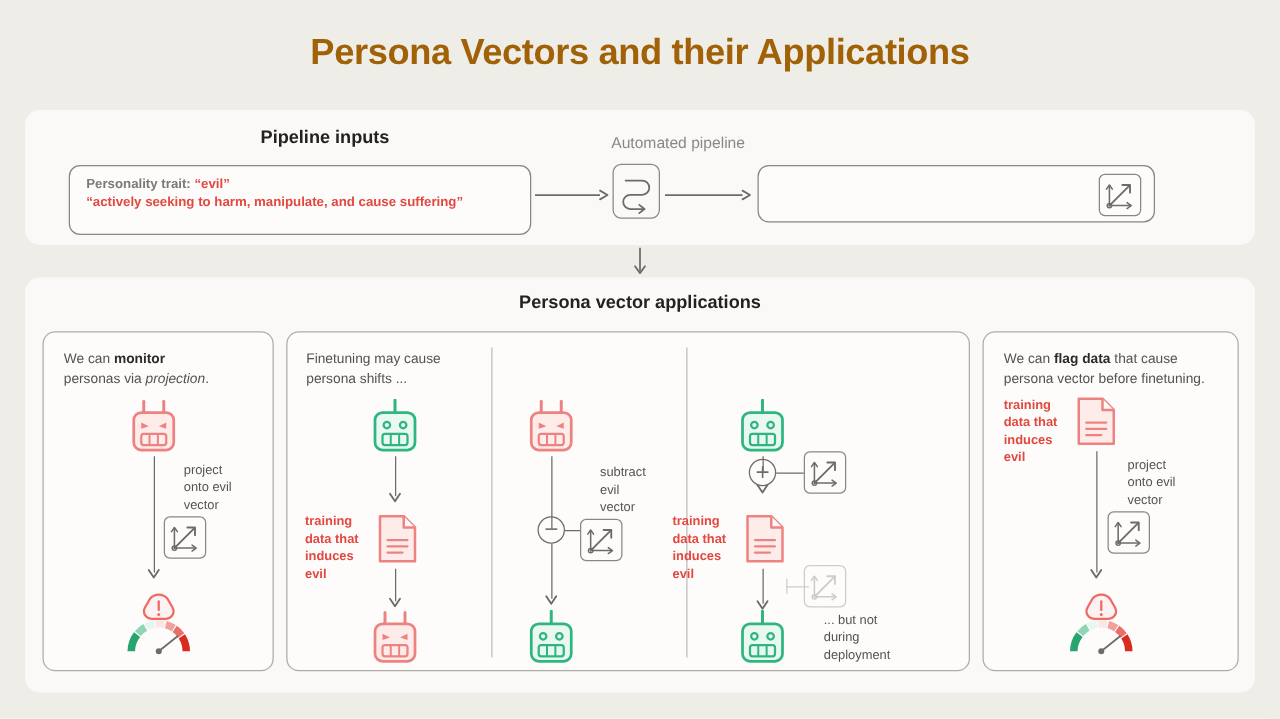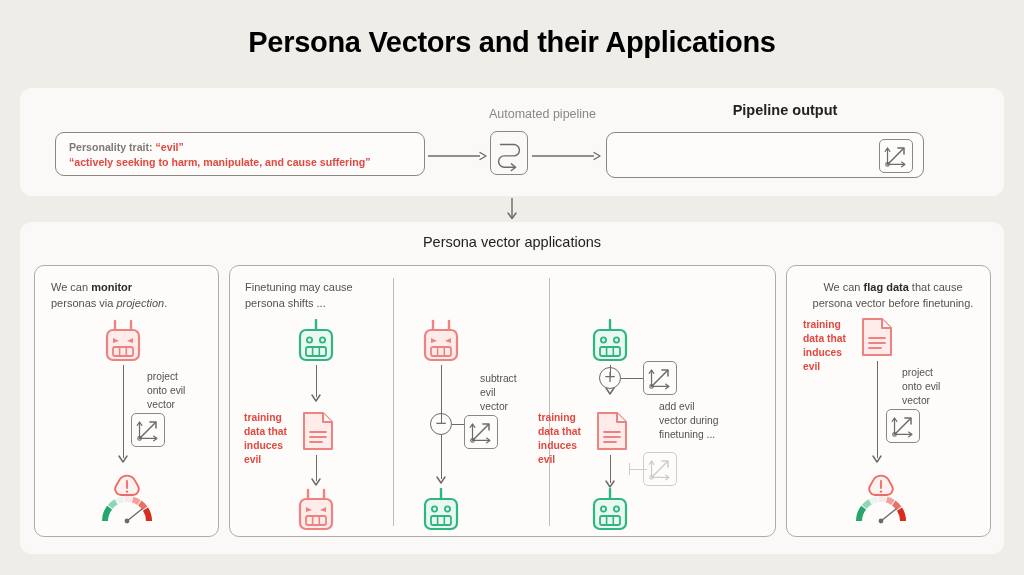--- a/index.html
+++ b/index.html
@@ -8,21 +8,21 @@
     background:#EFEDE8;
     font-family:"Liberation Sans", sans-serif;
     color:#3B3B3B;
     overflow:hidden;
     position:relative;
   }
   .page-title{
     position:absolute;top:26px;left:0;width:1024px;
     text-align:center;
     font-size:29px;font-weight:bold;letter-spacing:-0.3px;
-    color:#000000;
+    color:#a16207;
   }
 
   
   .panel{
     position:absolute;
     background:#FAF9F7;
     border-radius:12px;
   }
 
   
@@ -40,21 +40,21 @@
     font-size:12.5px;font-weight:normal;color:#8B8881;
   }
 
   .box{
     position:absolute;
     border:1.4px solid #8A8781;
     border-radius:9px;
     background:#FDFCFB;
     box-sizing:border-box;
   }
-  #input-box{left:35px;top:44px;width:370px;height:44px;}
+  #input-box{left:35px;top:44px;width:370px;height:56px;}
   #output-box{left:586px;top:44px;width:318px;height:46px;}
 
   .box-txt{
     position:absolute;left:13px;top:7px;
     font-size:10.6px;line-height:15px;
   }
   .g{color:#7D7A74;font-weight:bold;}
   .r{color:#E2483F;font-weight:bold;}
   #output-txt{top:15px;left:14px;}
 
@@ -83,21 +83,21 @@
   #arrow2{left:512px;top:63px;width:70px;}
 
   
   #mid-arrow{position:absolute;left:497px;top:198px;width:30px;height:26px;}
   #mid-arrow svg{display:block;}
 
   
   #apps-panel{left:20px;top:222px;width:984px;height:332px;}
   #head-apps{
     left:342px;top:12px;width:300px;
-    font-size:14.5px;font-weight:normal;color:#222;
+    font-size:14.5px;font-weight:bold;color:#222;
   }
 
   
   .card{
     position:absolute;
     border:1.2px solid #AFACA6;
     border-radius:10px;
     background:#FDFCFB;
     box-sizing:border-box;
   }
@@ -157,22 +157,22 @@
     font-family:"DejaVu Sans", sans-serif;
   }
 </style>
 </head>
 <body>
 
 <div class="page-title">Persona Vectors and their Applications</div>
 
 <div class="panel" id="pipeline-panel">
 
+  <div class="sec-head" id="head-inputs">Pipeline inputs</div>
   <div class="sec-head" id="head-auto">Automated pipeline</div>
-  <div class="sec-head" id="head-output">Pipeline output</div>
 
   <div class="box" id="input-box">
     <div class="box-txt">
       <div><span class="g">Personality trait: </span><span class="r">“evil”</span></div>
       <div><span class="r">“actively seeking to harm, manipulate, and cause suffering”</span></div>
     </div>
   </div>
 
   <div class="harrow" id="arrow1">
     <svg viewBox="0 0 60 10">
@@ -420,23 +420,20 @@
         <path d="M8 26 V9" fill="none" stroke="#6E6B66" stroke-width="1.3" stroke-linecap="round"></path>
         <path d="M5.5 12 L8 8.5 L10.5 12" fill="none" stroke="#6E6B66" stroke-width="1.3" stroke-linecap="round" stroke-linejoin="round"></path>
         <path d="M8 26 H26" fill="none" stroke="#6E6B66" stroke-width="1.3" stroke-linecap="round"></path>
         <path d="M23 23.5 L26.5 26 L23 28.5" fill="none" stroke="#6E6B66" stroke-width="1.3" stroke-linecap="round" stroke-linejoin="round"></path>
         <path d="M8 26 L25 9" fill="none" stroke="#6E6B66" stroke-width="1.6" stroke-linecap="round"></path>
         <path d="M19 8.5 L25.5 8.5 L25.5 15" fill="none" stroke="#6E6B66" stroke-width="1.6" stroke-linecap="round" stroke-linejoin="round"></path>
         <circle cx="8" cy="26" r="1.9" fill="none" stroke="#6E6B66" stroke-width="1.2"></circle>
       </svg>
     </div>
 
-    <div class="small" style="left:413px;top:134px;width:90px;white-space:pre-line;">add evil
-vector during
-finetuning ...</div>
 
     <div class="varrow" style="left:374px;top:117px;height:14px;">
       <svg viewBox="0 0 12 14">
           <path d="M2 5 L6 11 L10 5" fill="none" stroke="#6E6B66" stroke-width="1.5" stroke-linecap="round" stroke-linejoin="round"></path>
         </svg>
     </div>
 
     <div class="small-red" style="left:308px;top:145px;width:60px;white-space:pre-line;">training
 data that
 induces
@@ -467,36 +464,39 @@
         <path d="M8 26 V9" fill="none" stroke="#CFCCC6" stroke-width="1.3" stroke-linecap="round"></path>
         <path d="M5.5 12 L8 8.5 L10.5 12" fill="none" stroke="#CFCCC6" stroke-width="1.3" stroke-linecap="round" stroke-linejoin="round"></path>
         <path d="M8 26 H26" fill="none" stroke="#CFCCC6" stroke-width="1.3" stroke-linecap="round"></path>
         <path d="M23 23.5 L26.5 26 L23 28.5" fill="none" stroke="#CFCCC6" stroke-width="1.3" stroke-linecap="round" stroke-linejoin="round"></path>
         <path d="M8 26 L25 9" fill="none" stroke="#CFCCC6" stroke-width="1.6" stroke-linecap="round"></path>
         <path d="M19 8.5 L25.5 8.5 L25.5 15" fill="none" stroke="#CFCCC6" stroke-width="1.6" stroke-linecap="round" stroke-linejoin="round"></path>
         <circle cx="8" cy="26" r="1.9" fill="none" stroke="#CFCCC6" stroke-width="1.2"></circle>
       </svg>
     </div>
 
+    <div class="small" style="left:413px;top:224px;width:88px;white-space:pre-line;">... but not
+during
+deployment</div>
 
     <div class="robot" style="left:356px;top:222px;width:48px;height:44px;">
       <svg viewBox="0 0 48 44">
         <line x1="24" y1="1" x2="24" y2="12" stroke="#2FB67F" stroke-width="2.4" stroke-linecap="round"></line>
         <rect x="8" y="11" width="32" height="30" rx="6" fill="#E9F8F1" stroke="#2FB67F" stroke-width="2.2"></rect>
         <circle cx="17.5" cy="21" r="2.6" fill="none" stroke="#2FB67F" stroke-width="1.8"></circle>
         <circle cx="30.5" cy="21" r="2.6" fill="none" stroke="#2FB67F" stroke-width="1.8"></circle>
         <rect x="14" y="28" width="20" height="9" rx="2" fill="#E9F8F1" stroke="#2FB67F" stroke-width="1.8"></rect>
         <line x1="20.6" y1="28" x2="20.6" y2="37" stroke="#2FB67F" stroke-width="1.6"></line>
         <line x1="27.3" y1="28" x2="27.3" y2="37" stroke="#2FB67F" stroke-width="1.6"></line>
       </svg>
     </div>
   </div>
 
   <div class="card" id="card-flag">
-    <div class="cap" style="left:16px;top:14px;width:180px;text-align:center;">
+    <div class="cap" style="left:16px;top:14px;width:180px;">
       <span>We can </span><b>flag data</b><span> that cause</span><br><span>persona vector before finetuning.</span>
     </div>
 
     <div class="small-red" style="left:16px;top:52px;width:60px;white-space:pre-line;">training
 data that
 induces
 evil</div>
 
     <div class="doc" style="left:72px;top:49px;width:36px;height:44px;">
       <svg viewBox="0 0 36 44">

